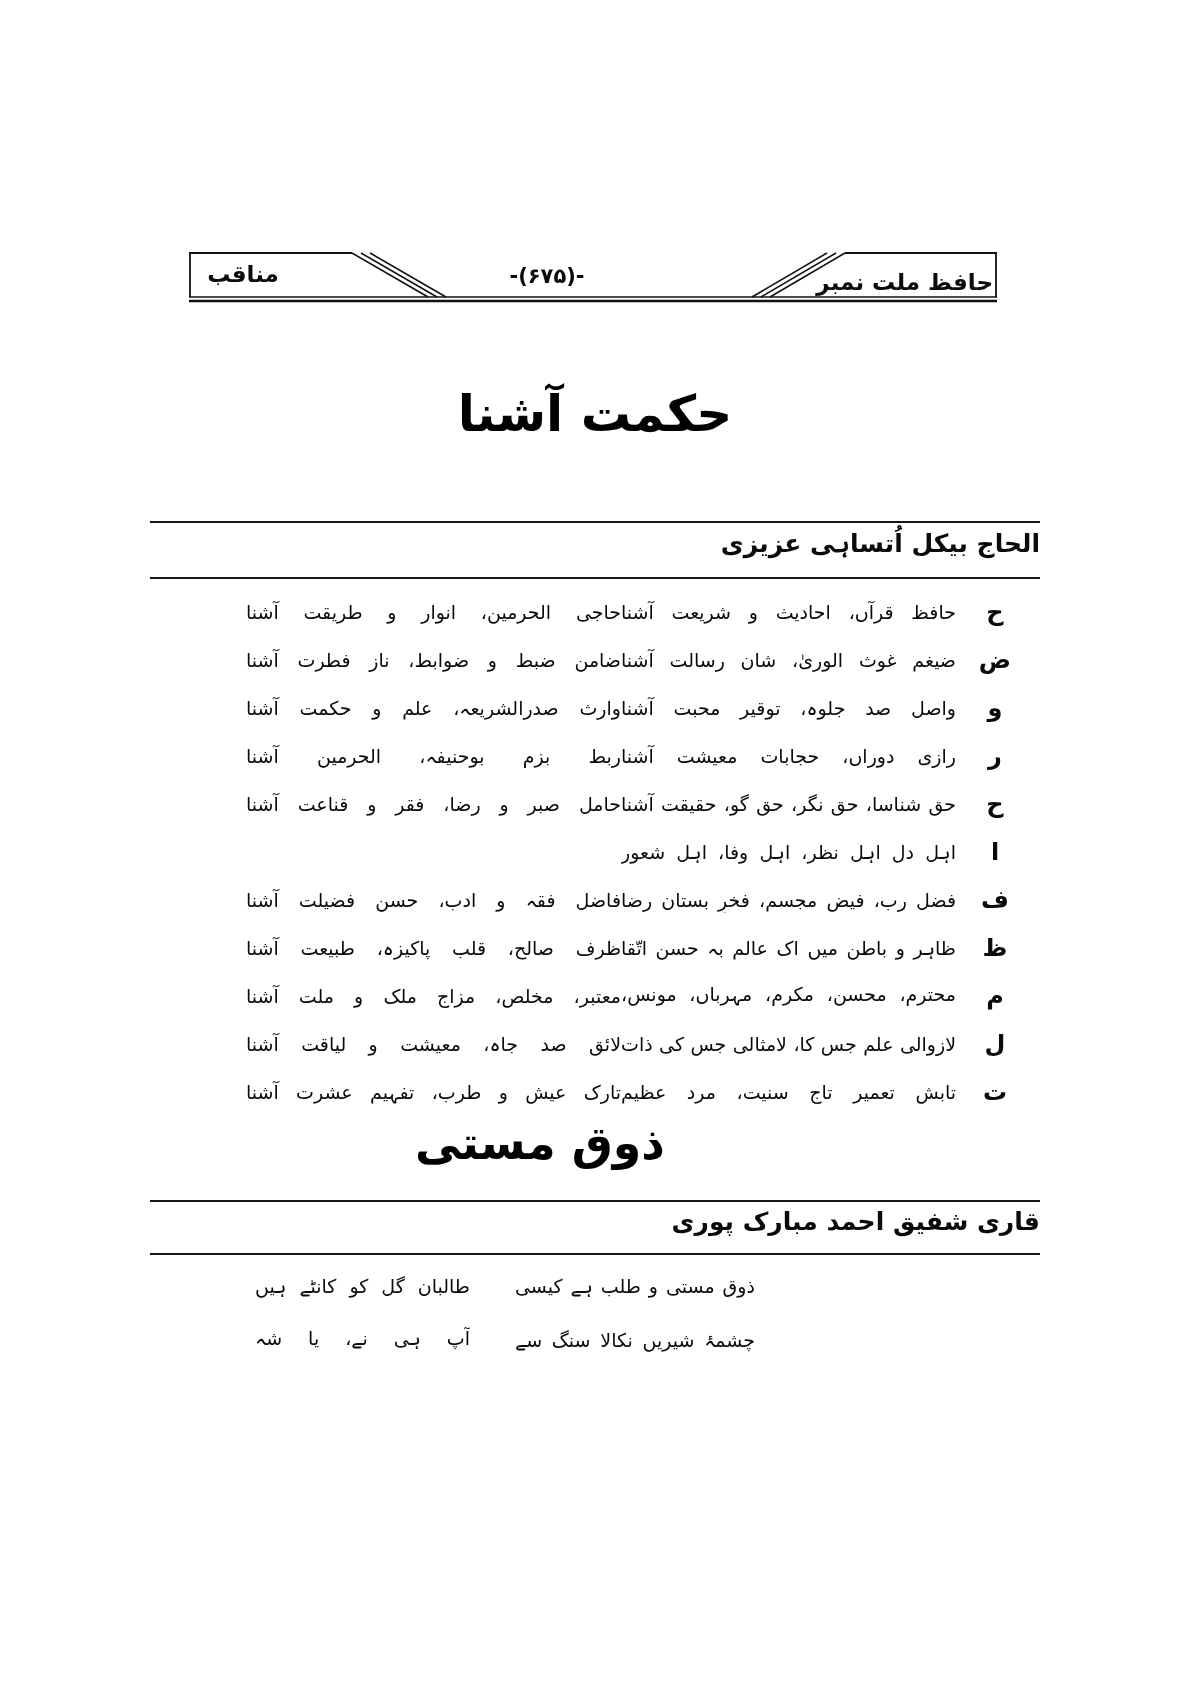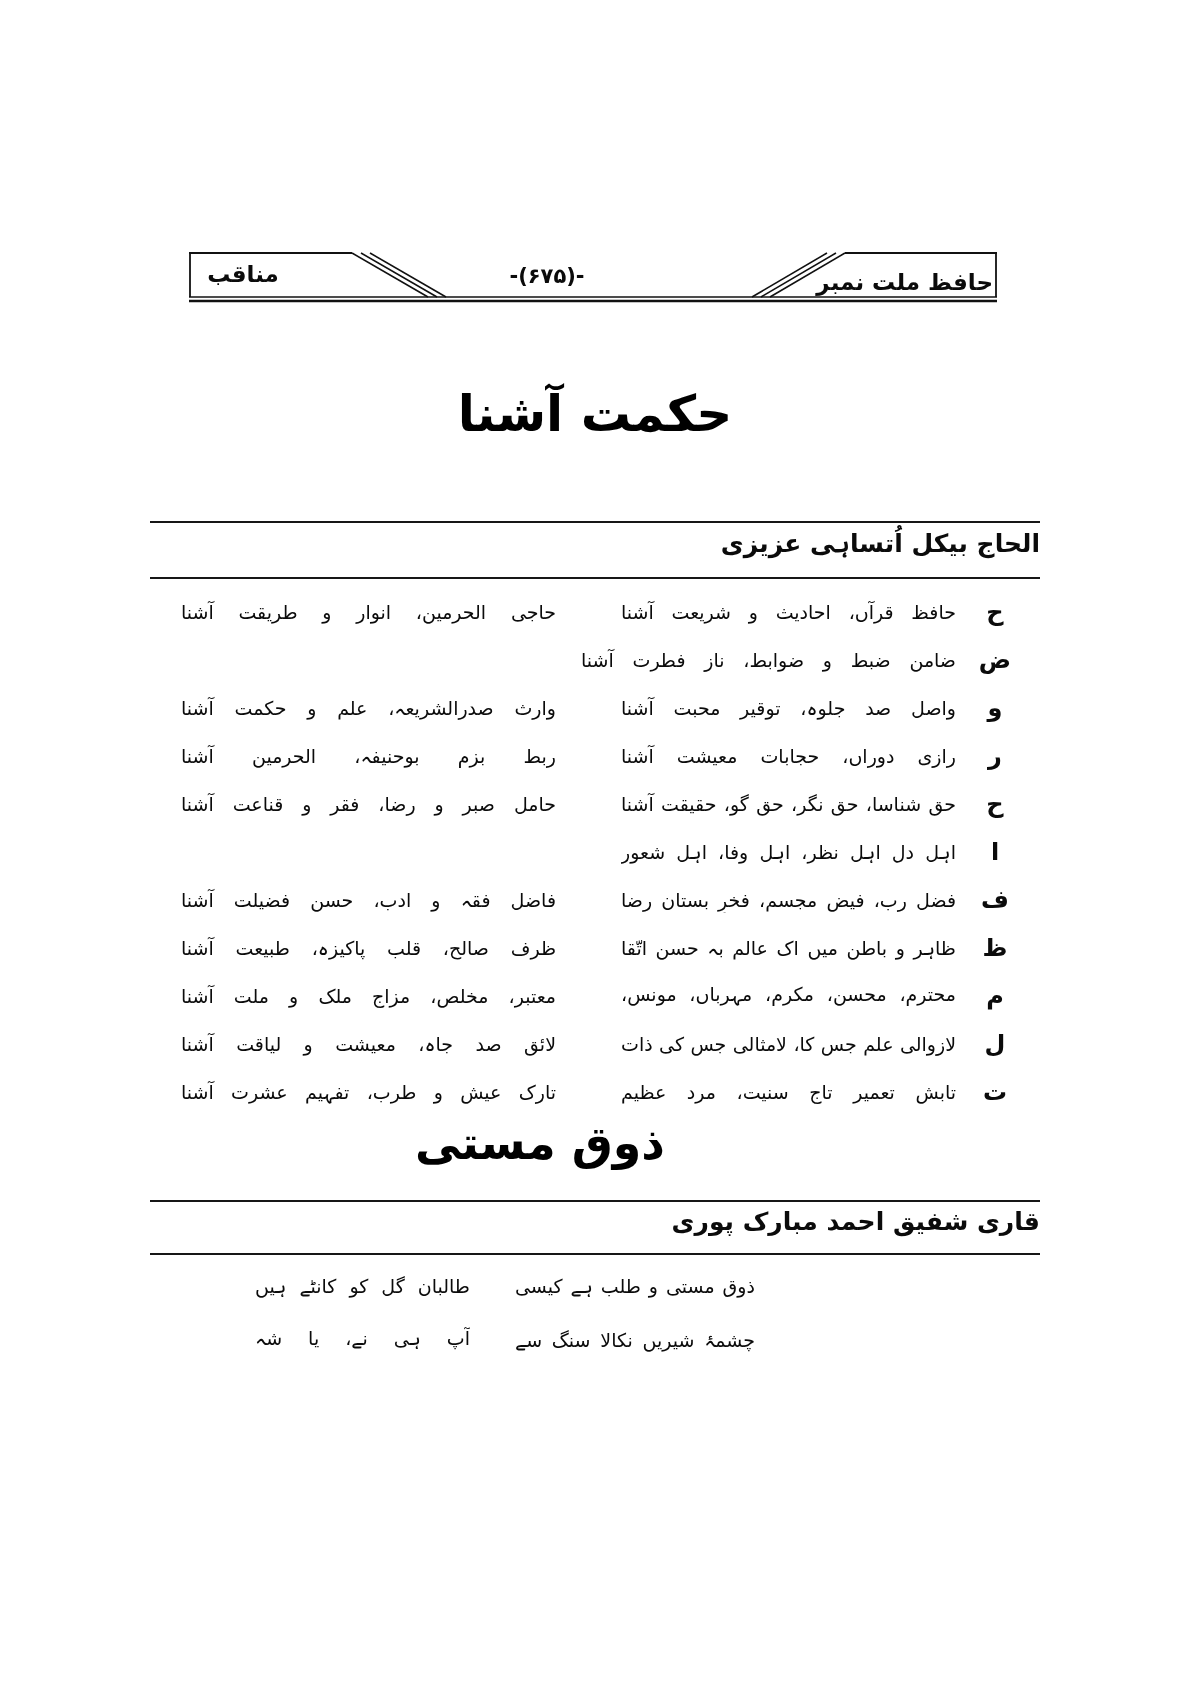--- a/index.html
+++ b/index.html
@@ -40,21 +40,21 @@
   .poem1 { position:absolute; top:588px; left:178px; width:834px; direction:rtl; }
   .prow { display:flex; align-items:center; height:48px; }
   .acletter {
     flex:none; width:34px; margin-left:22px; text-align:center;
     font-size:24px; font-weight:bold;
   }
   .hemi {
     flex:none; direction:rtl; font-size:19px; line-height:26px;
     text-align:justify; text-align-last:justify; overflow:hidden; max-height:30px;
   }
-  .h1 { width:335px; margin-left:65px; }
+  .h1 { width:335px; }
   .h2 { width:375px; }
 
   
   .poem2 { position:absolute; top:1262px; left:255px; width:500px; direction:rtl; }
   .p2row { display:flex; align-items:center; height:52px; }
   .p2h1 { width:240px; margin-left:45px; }
   .p2h2 { width:215px; }
 </style>
 </head>
 <body>
@@ -89,20 +89,21 @@
   <div class="rule r2"></div>
 
   <div class="poem1">
     <div class="prow">
       <div class="acletter">ح</div>
       <div class="hemi h1">حافظ قرآں، احادیث و شریعت آشنا</div>
       <div class="hemi h2">حاجی الحرمین، انوار و طریقت آشنا</div>
     </div>
     <div class="prow">
       <div class="acletter">ض</div>
+      <div class="hemi h1">ضیغم غوث الوریٰ، شان رسالت آشنا</div>
       <div class="hemi h2">ضامن ضبط و ضوابط، ناز فطرت آشنا</div>
     </div>
     <div class="prow">
       <div class="acletter">و</div>
       <div class="hemi h1">واصل صد جلوہ، توقیر محبت آشنا</div>
       <div class="hemi h2">وارث صدرالشریعہ، علم و حکمت آشنا</div>
     </div>
     <div class="prow">
       <div class="acletter">ر</div>
       <div class="hemi h1">رازی دوراں، حجابات معیشت آشنا</div>

